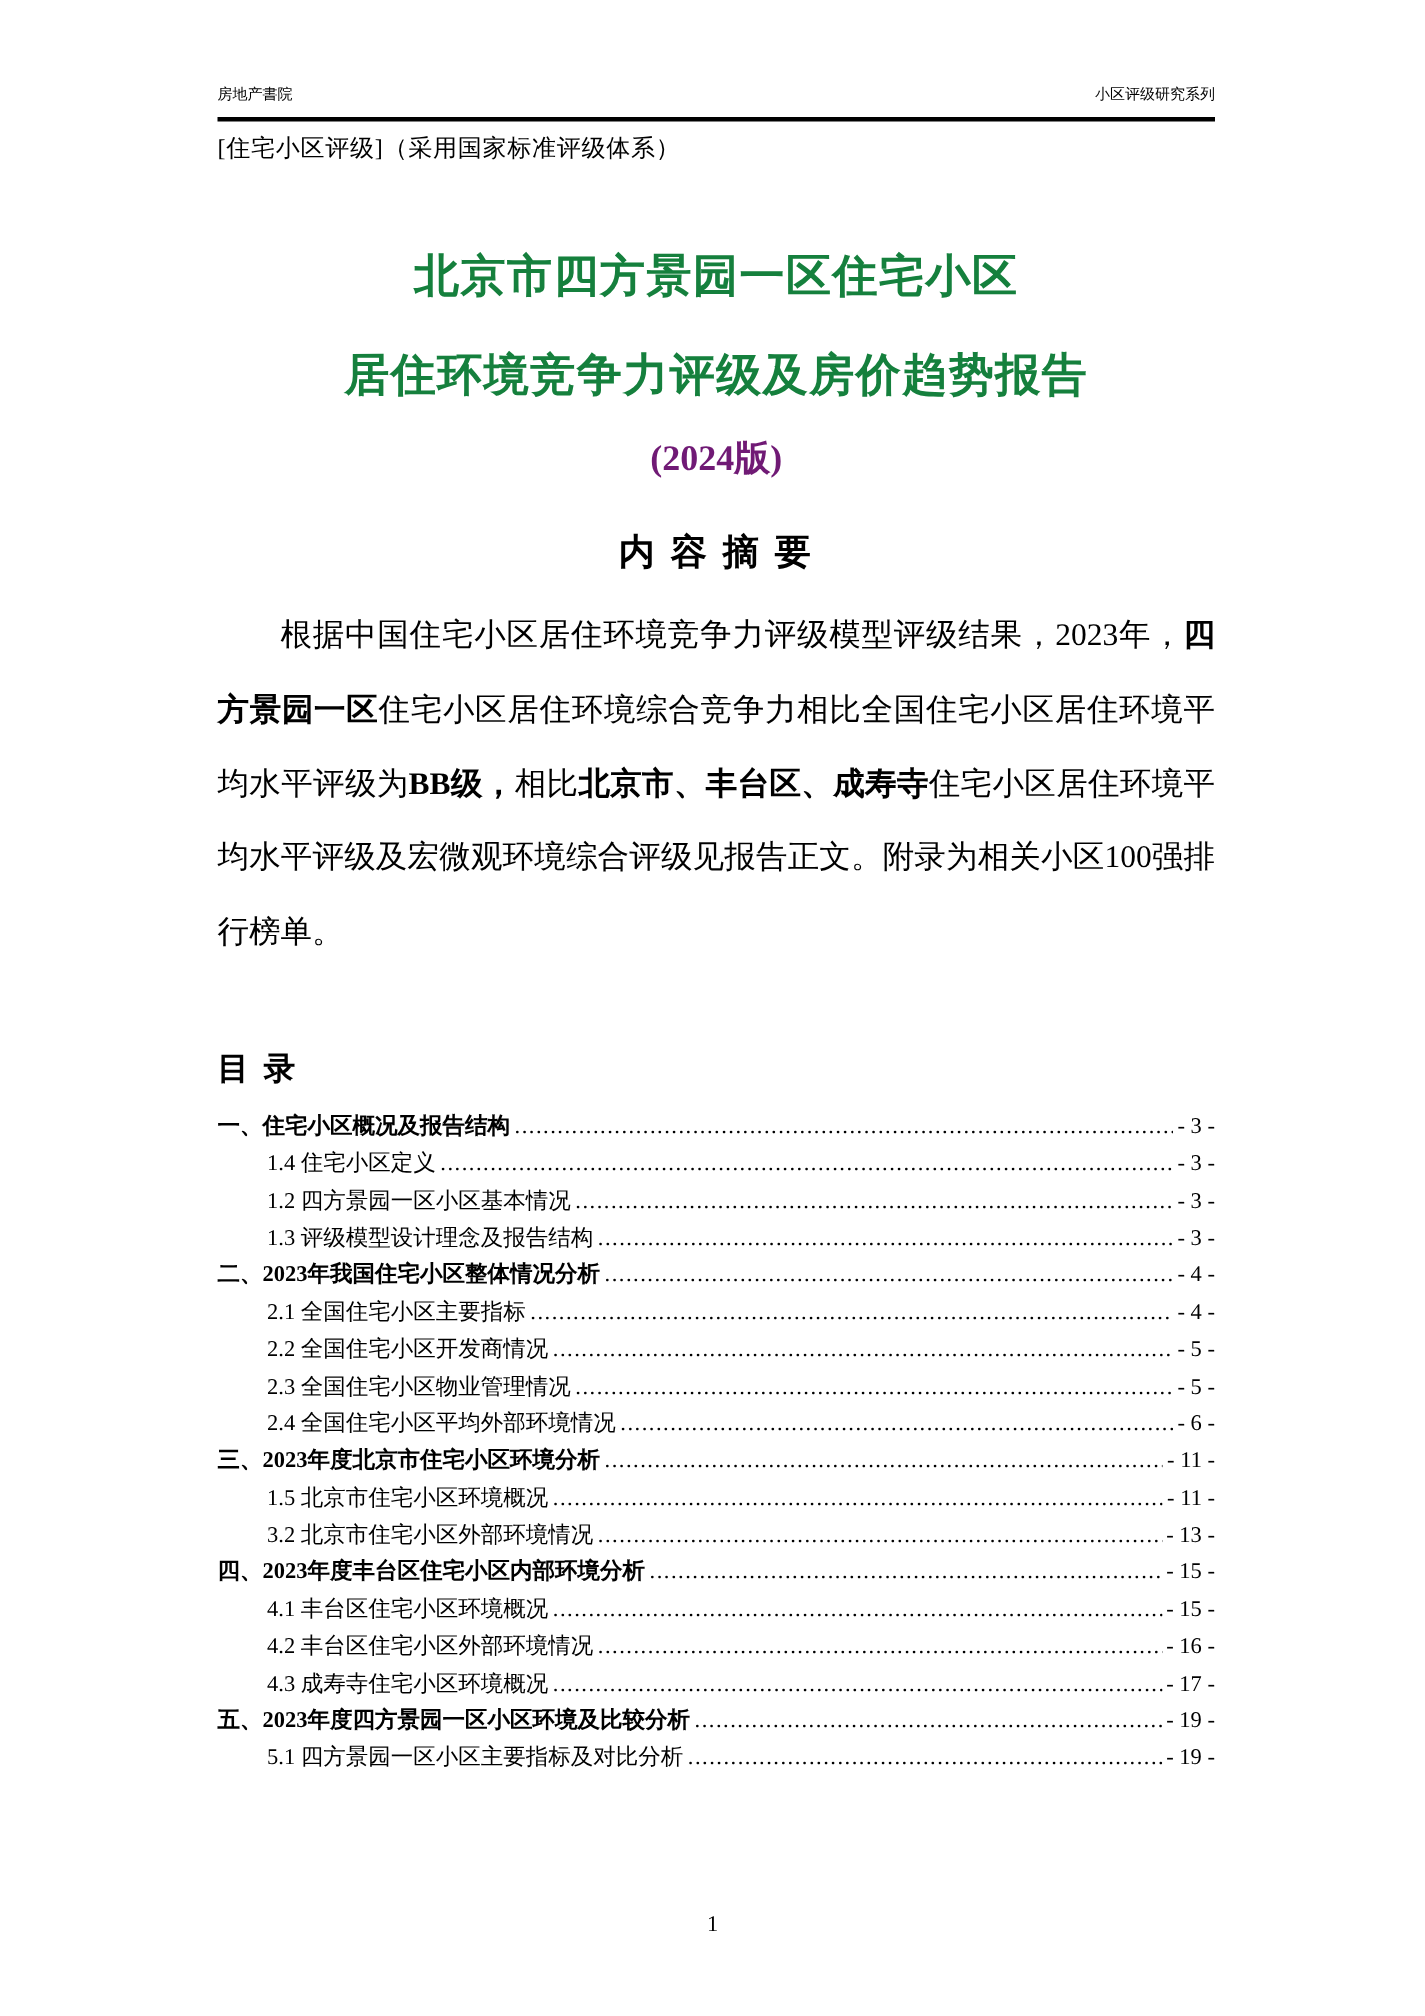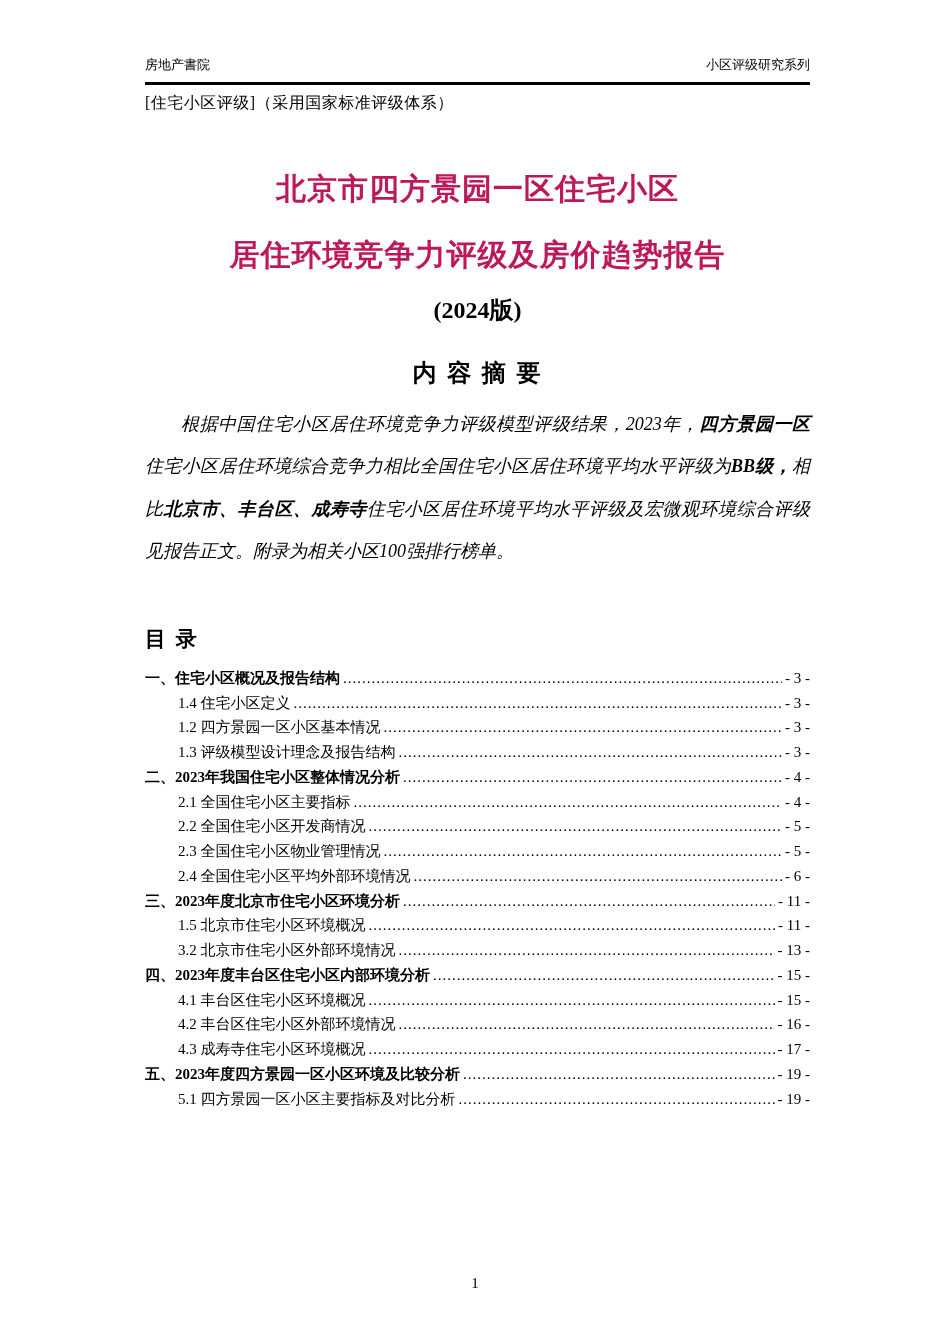--- a/index.html
+++ b/index.html
@@ -11,66 +11,65 @@
     overflow: hidden;
   }
   .page {
     position: relative;
     width: 950px; height: 1344px;
     padding: 56px 140px 0 145px;
   }
   
   .hdr {
     display: flex; justify-content: space-between; align-items: flex-end;
-    font-size: 13px;
+    font-size: 10px;
     padding-bottom: 8px;
     border-bottom: 3px solid #000;
   }
   
   .tagline {
     margin-top: 8px;
     font-size: 16px;
     letter-spacing: 0.5px;
   }
   
   .title {
     margin-top: 54px;
     text-align: center;
-    color: #be185d;
+    color: #15803d;
     font-family: "Liberation Sans", "DejaVu Sans", sans-serif;
     font-weight: bold;
   }
   .title .t-line { font-size: 30px; line-height: 1.4; letter-spacing: 1px; }
   .title .t-line + .t-line { margin-top: 24px; }
   .edition {
     margin-top: 18px;
     text-align: center;
-    color: #000000;
+    color: #701a75;
     font-family: "Liberation Serif", "DejaVu Serif", serif;
     font-weight: bold;
     font-size: 24px;
     line-height: 1.4;
   }
   
   .abstract-heading {
     margin-top: 28px;
     text-align: center;
     font-family: "Liberation Sans", "DejaVu Sans", sans-serif;
     font-weight: bold;
     font-size: 24px;
     line-height: 1.4;
     letter-spacing: 2px;
   }
   .abstract-body {
     margin-top: 14px;
-    font-size: 18px;
+    font-size: 21px;
     line-height: 2.35;
     text-align: justify;
     text-indent: 2em;
-    font-style: italic;
   }
   .abstract-body .b { font-weight: bold; }
   
   .toc-heading {
     margin-top: 52px;
     font-family: "Liberation Sans", "DejaVu Sans", sans-serif;
     font-weight: bold;
     font-size: 21px;
     line-height: 1.4;
     letter-spacing: 2px;

